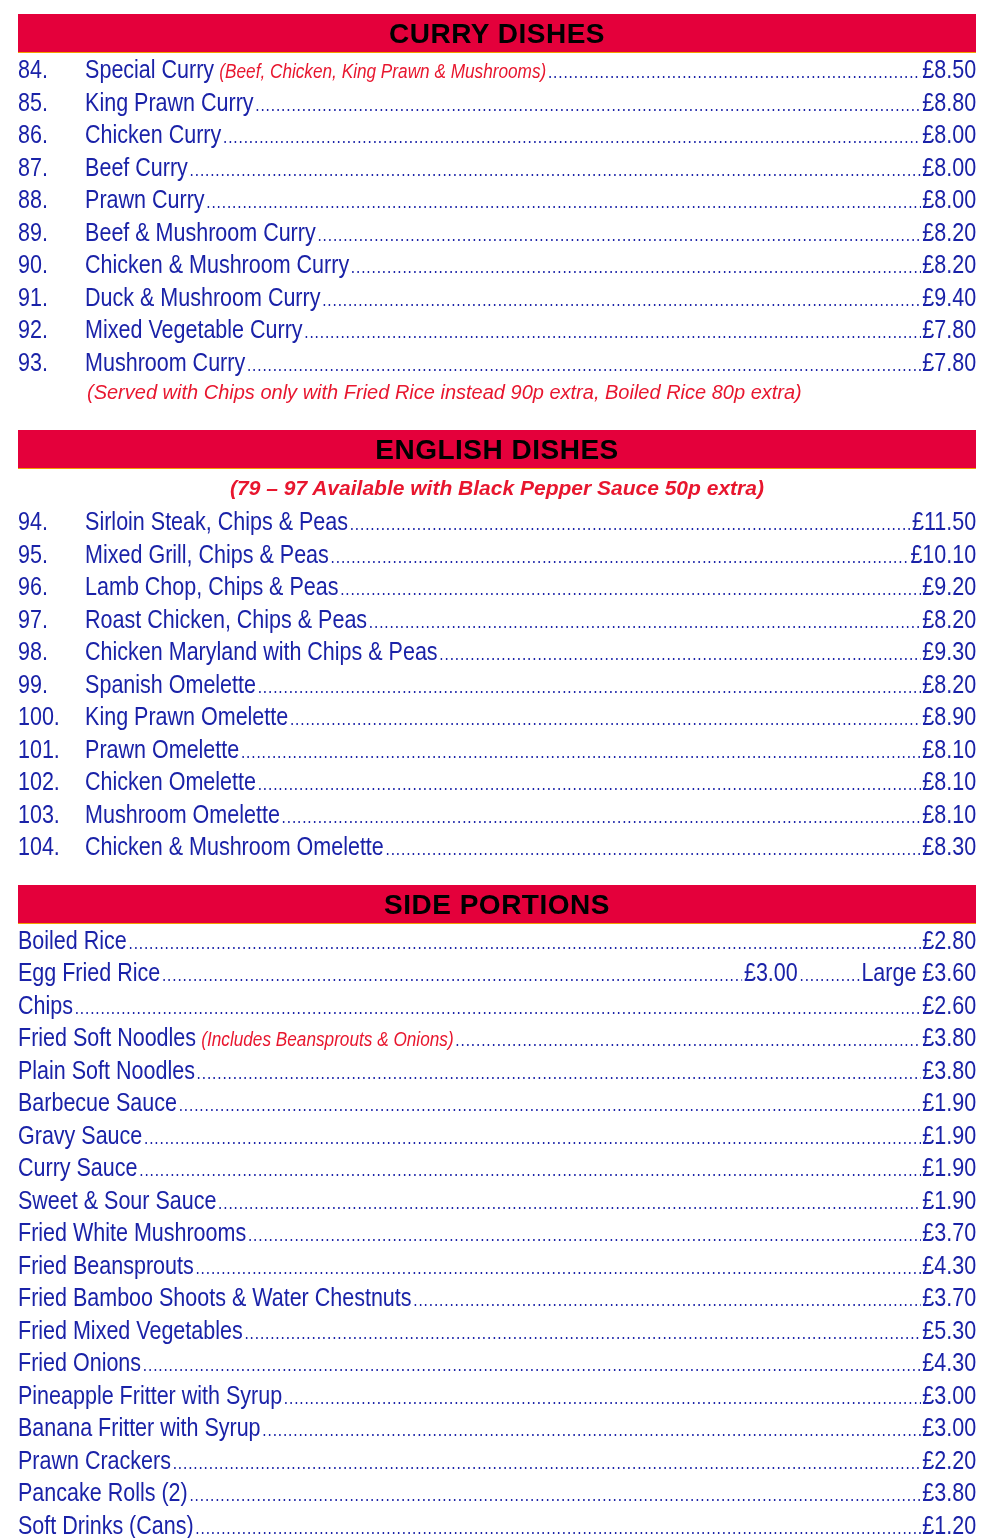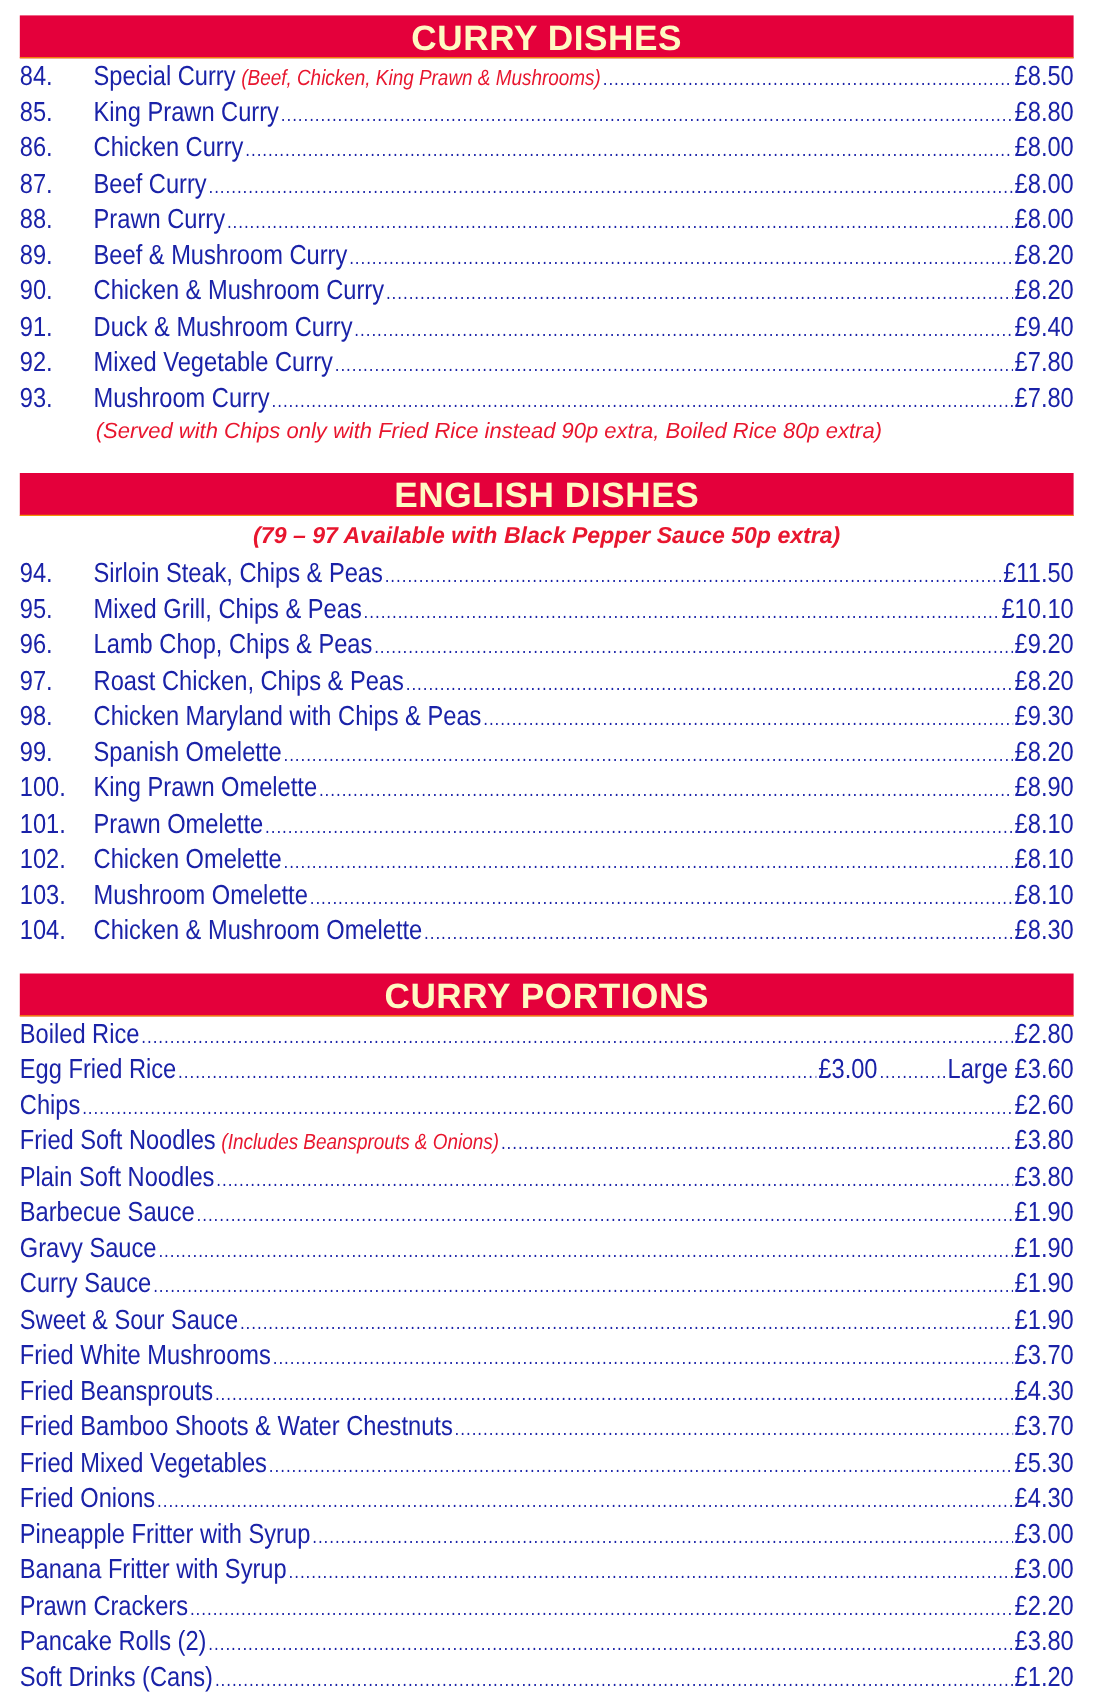--- a/index.html
+++ b/index.html
@@ -1,20 +1,20 @@
 <!DOCTYPE html>
 <html><head>
   <meta charset="utf-8">
   <style>
     html, body { margin: 0; padding: 0; background: #ffffff; }
     body { width: 994px; height: 1538px; position: relative; overflow: hidden;
            font-family: "Liberation Sans", sans-serif; }
     .menu { position: absolute; left: 18px; top: 14px; width: 958px; }
-    .banner { background: #e4003b; color: #fef9c3; text-align: center; font-weight: bold;
-              font-size: 32px; height: 38px; line-height: 40px; letter-spacing: 0.5px;
+    .banner { background: #e4003b; color: #000000; text-align: center; font-weight: bold;
+              font-size: 28px; height: 38px; line-height: 40px; letter-spacing: 0.5px;
               border-bottom: 1px solid #f3a000; }
     .row { display: flex; align-items: baseline; height: 32.5px; line-height: 32.5px;
            color: #1a22a8; font-size: 25px; transform: scaleX(0.86); transform-origin: left;
            width: 116.3%; white-space: nowrap; }
     .num { width: 78px; flex: none; }
     .name { flex: none; }
     .note { color: #e8162e; font-style: italic; font-size: 20px; margin-left: 6px; }
     .dots { flex: 1; overflow: hidden; letter-spacing: 1px; font-size: 18px; margin: 0 2px; }
     .dots::before { content: "...................................................................................................................................................................................................................................................."; }
     .price { flex: none; }
@@ -154,21 +154,21 @@
       <span class="dots"></span>
       <span class="price">£8.10</span>
     </div>
     <div class="row">
       <span class="num">104.</span>
       <span class="name">Chicken &amp; Mushroom Omelette</span>
       <span class="dots"></span>
       <span class="price">£8.30</span>
     </div>
     <div class="gap"></div>
-    <div class="banner">CURRY PORTIONS</div>
+    <div class="banner">SIDE PORTIONS</div>
     <div class="row">
       <span class="name">Boiled Rice</span>
       <span class="dots"></span>
       <span class="price">£2.80</span>
     </div>
     <div class="row">
       <span class="name">Egg Fried Rice</span>
       <span class="dots"></span>
       <span class="price">£3.00</span>
       <span class="dots" style="flex: 0 0 70px;"></span>

